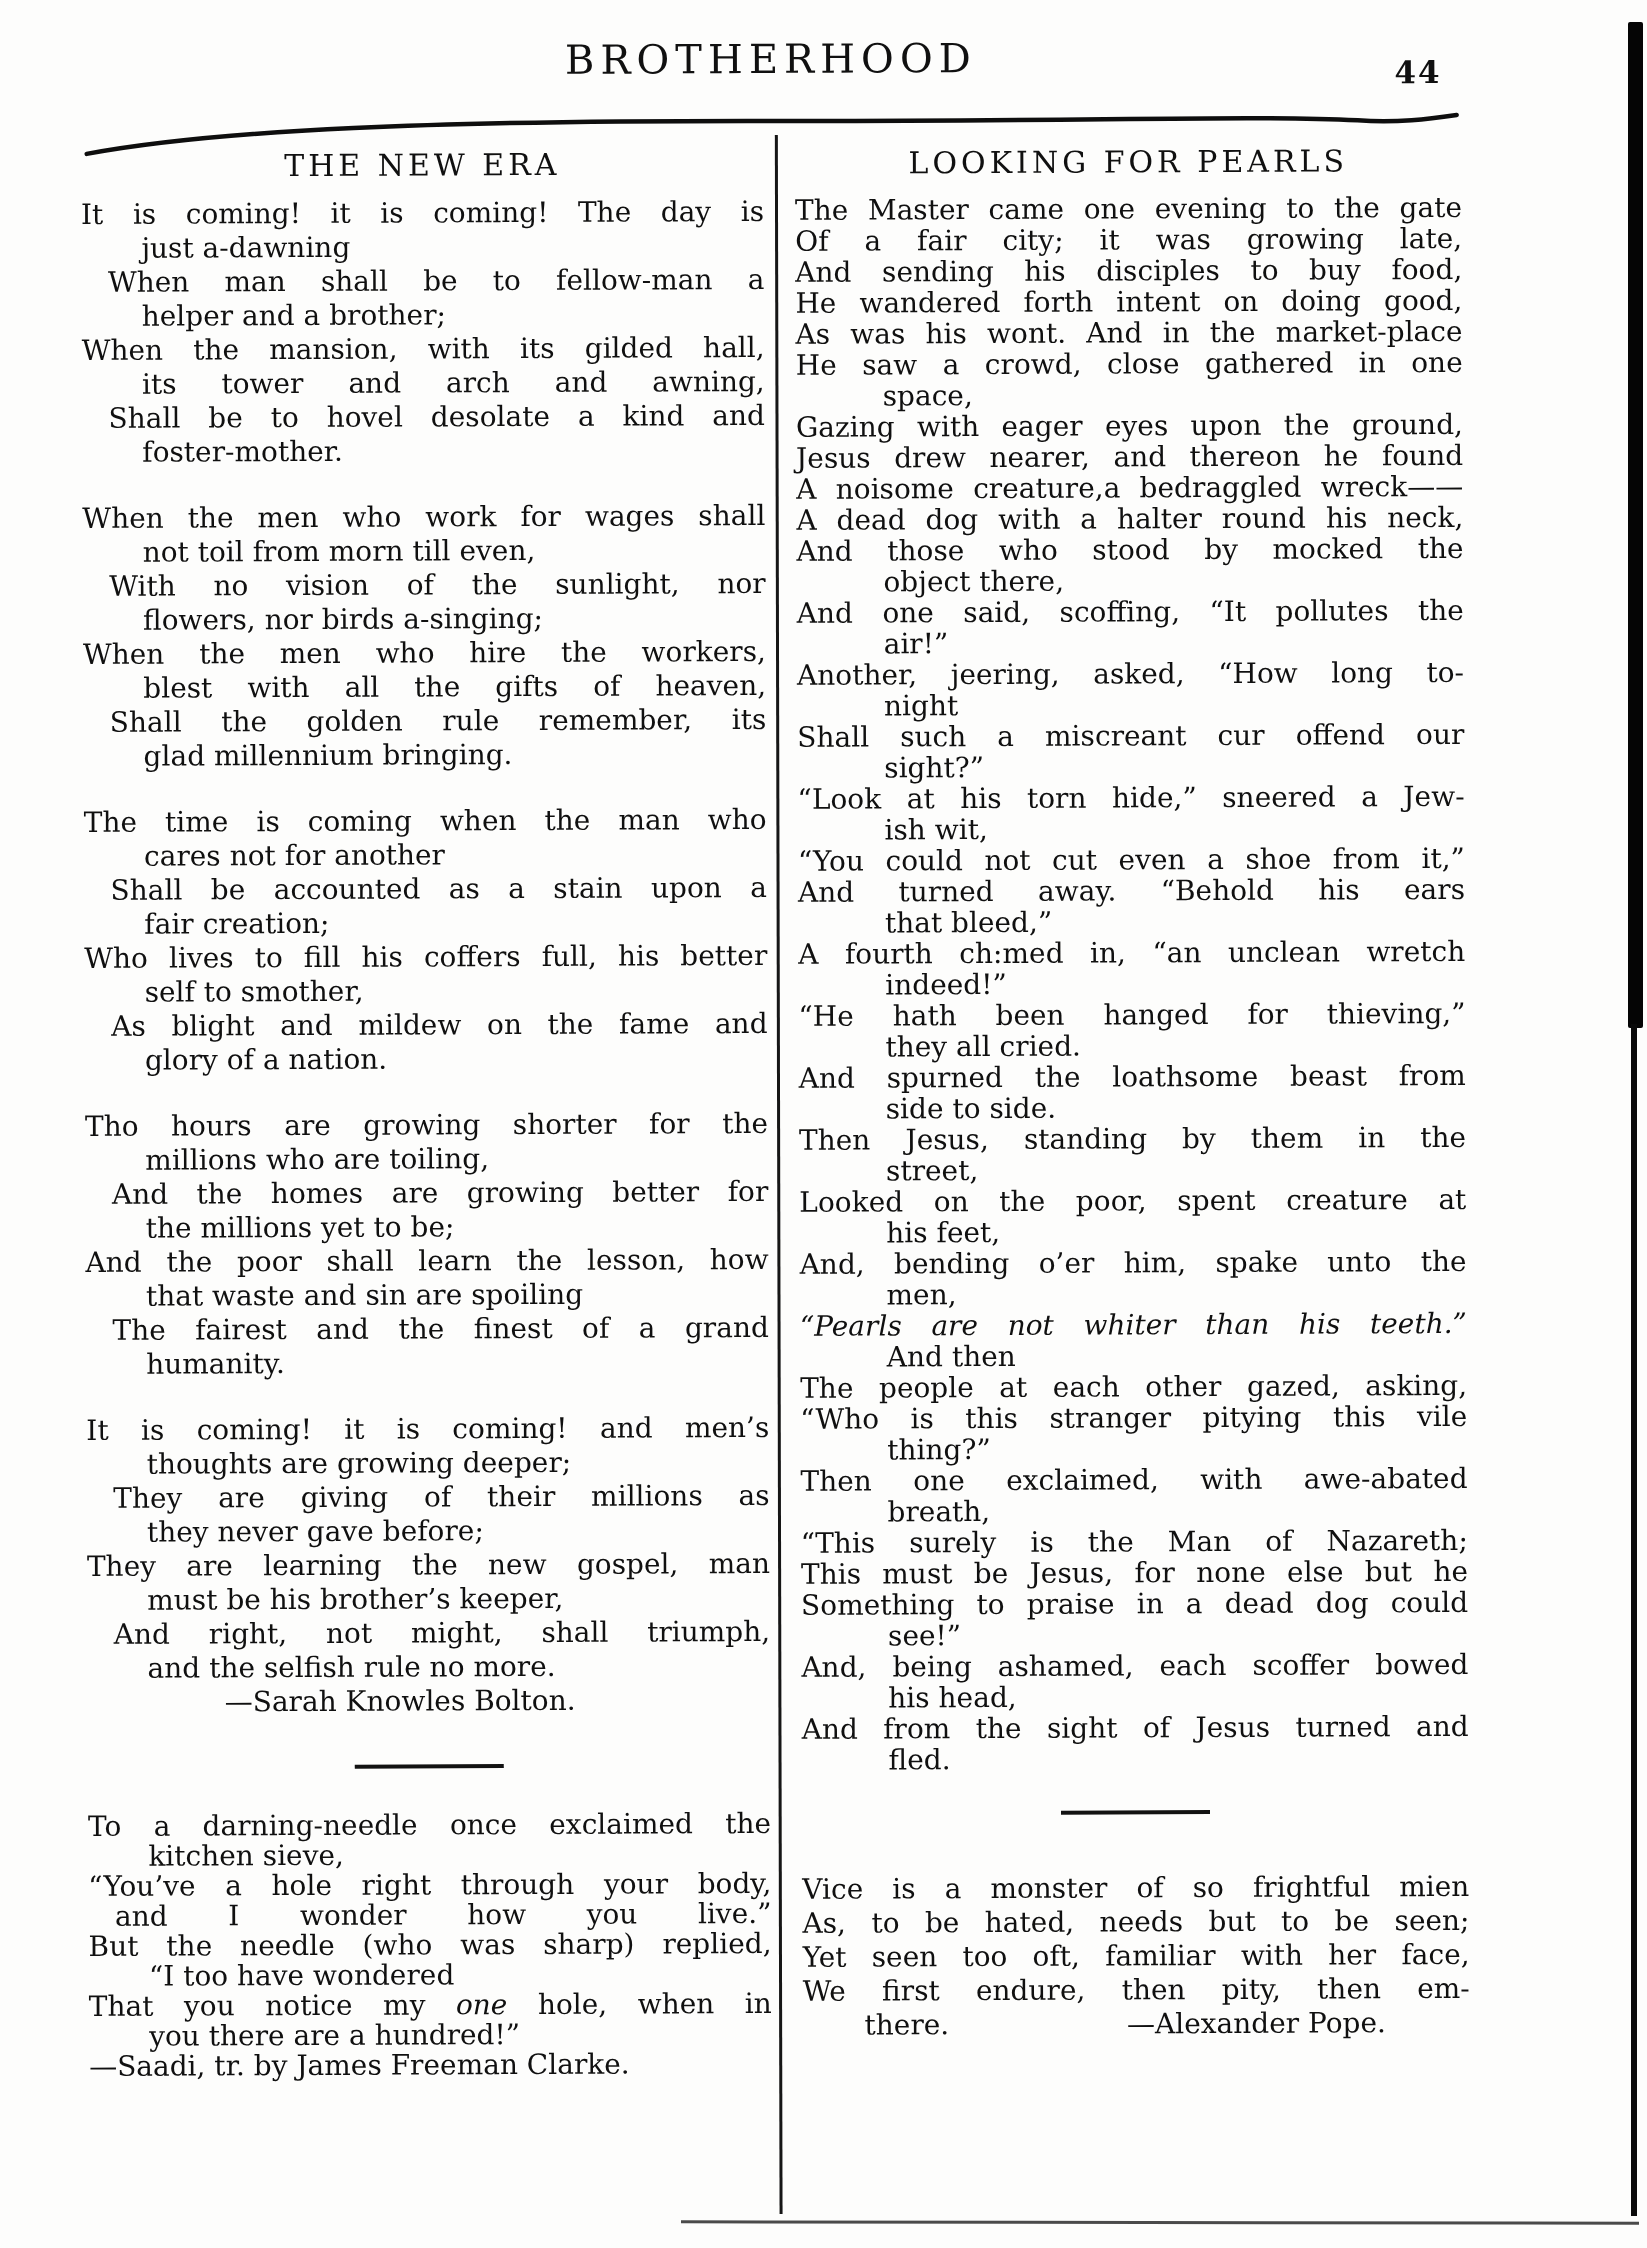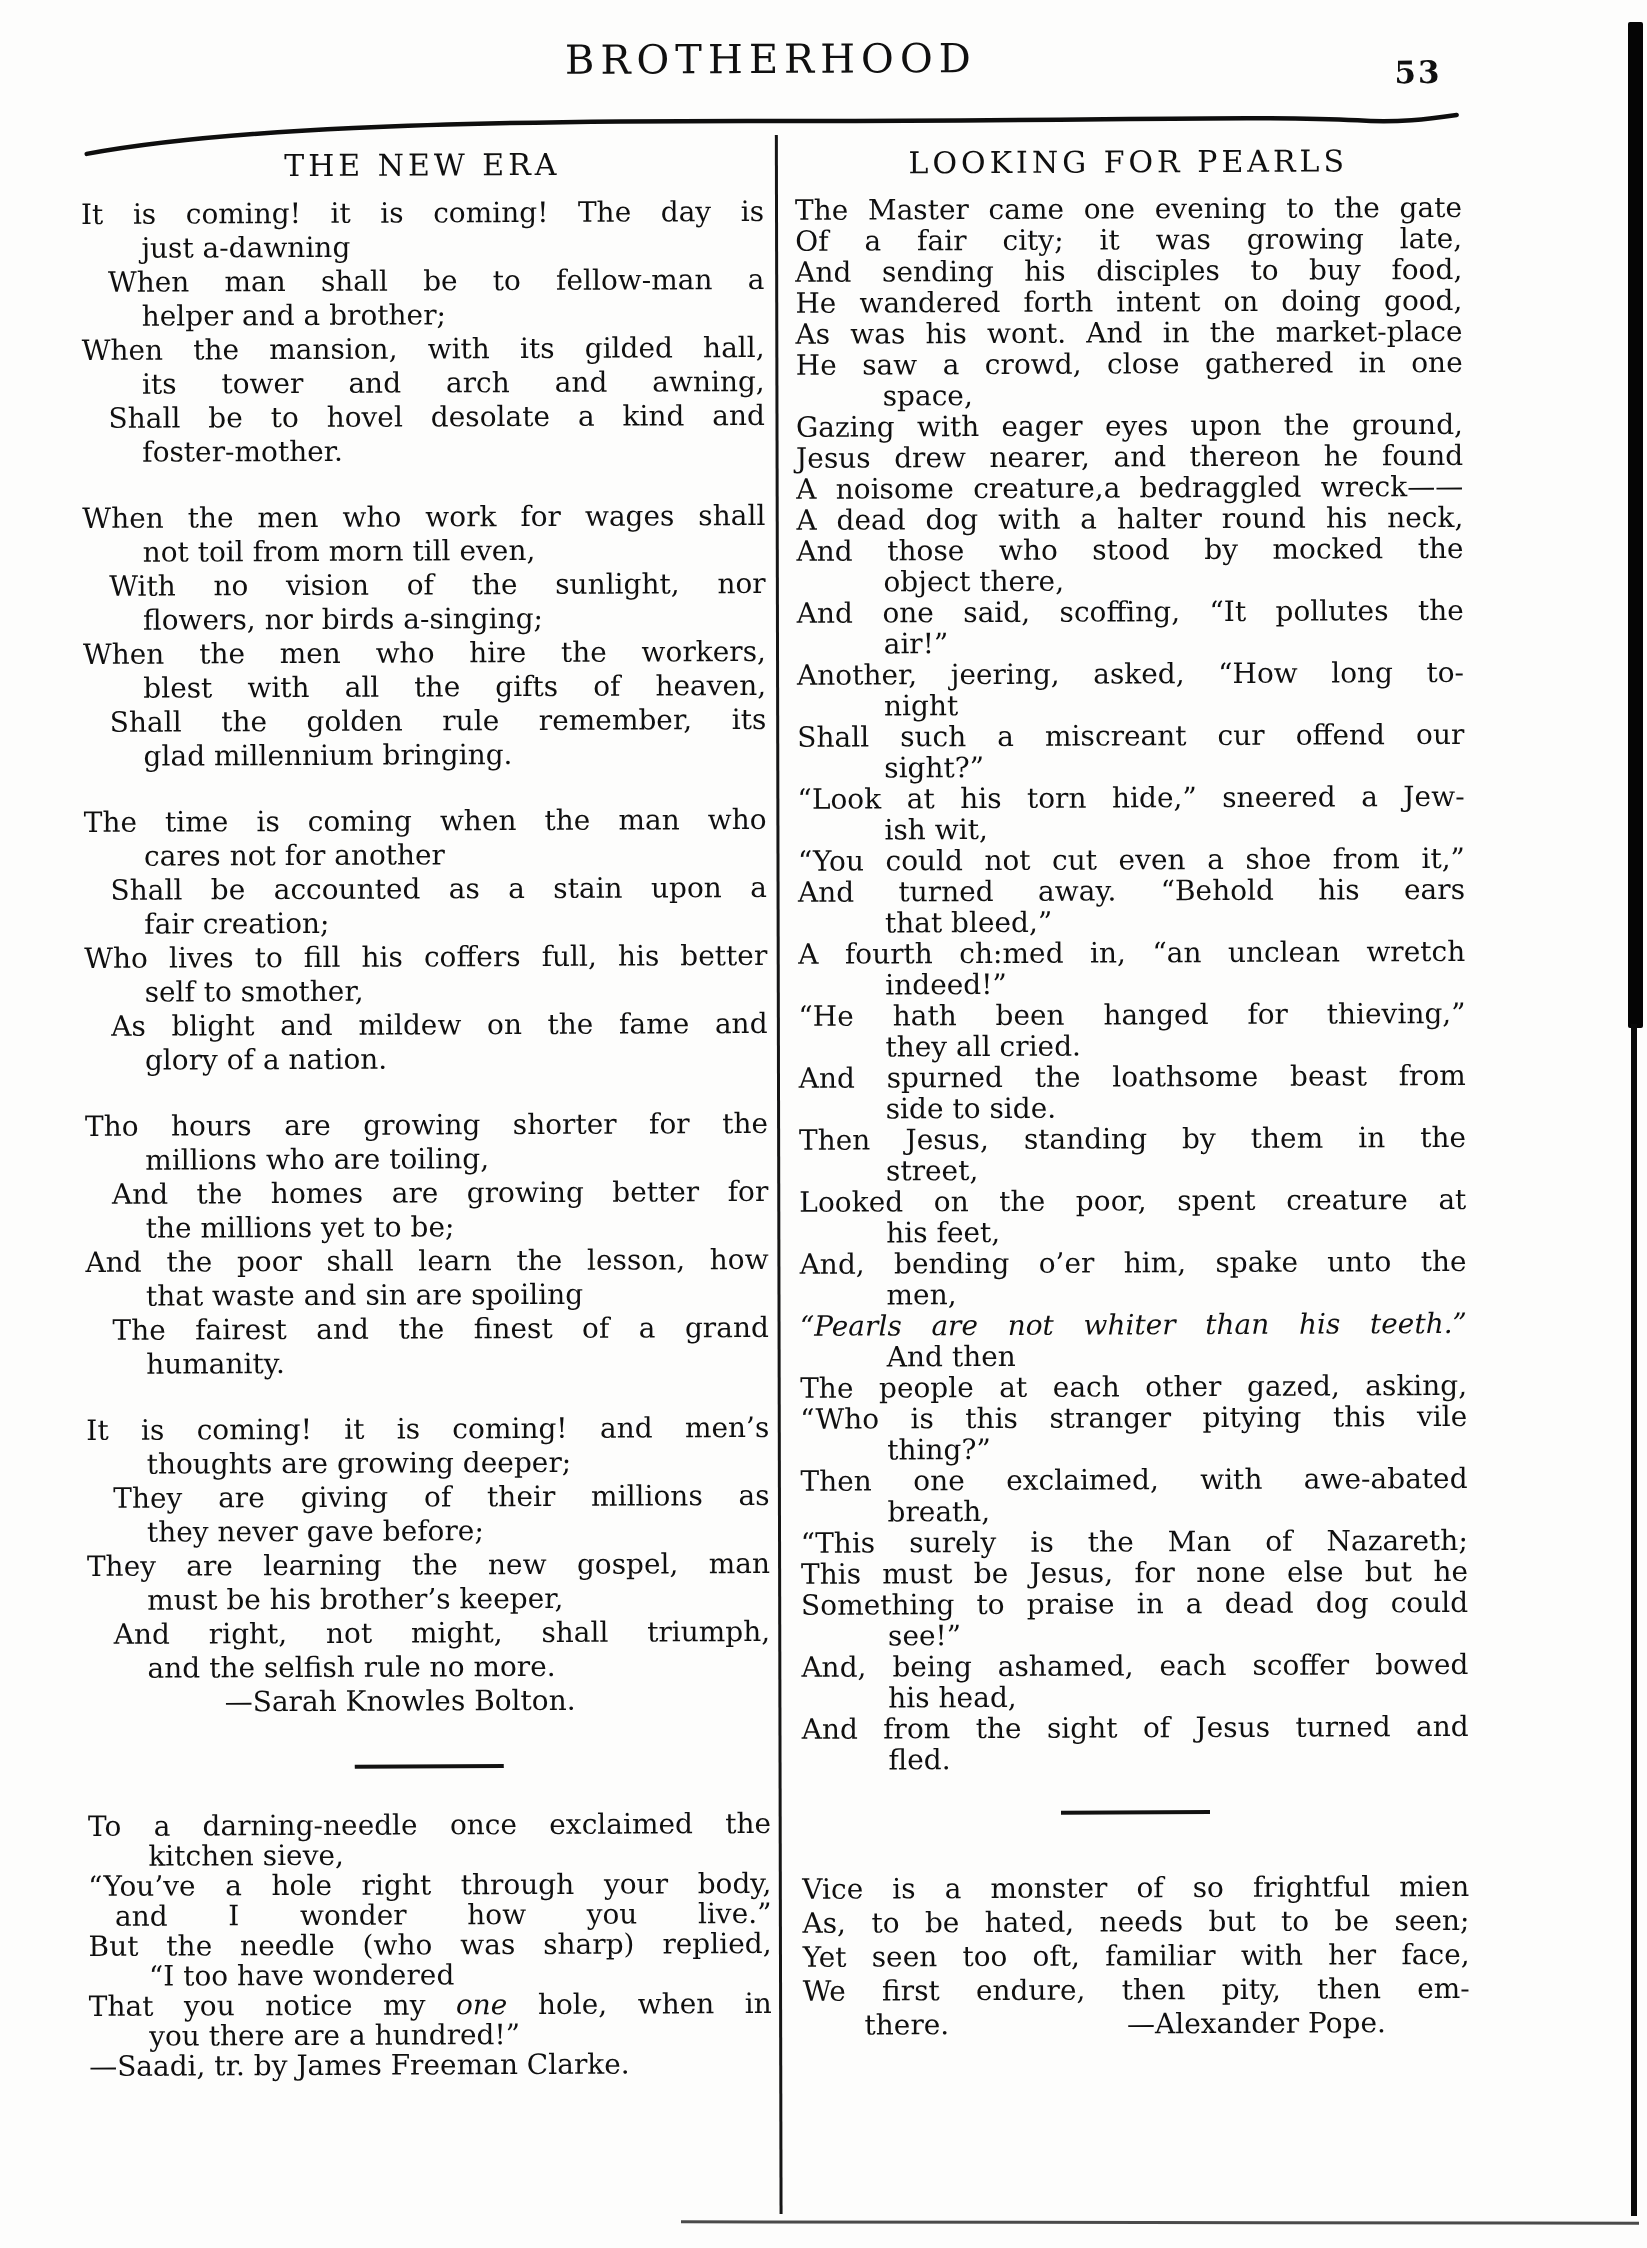--- a/index.html
+++ b/index.html
@@ -76,21 +76,21 @@
 </style>
 </head>
 <body>
 
 <div class="sheet">
   <div class="page-rot">
 
     <div class="header">
       <span class="title">BROTHERHOOD</span>
     </div>
-    <div class="page-number">53</div>
+    <div class="page-number">44</div>
 
     <svg class="top-rule" viewBox="0 0 1395 44" preserveAspectRatio="none">
       <path d="M 6 40 C 140 16, 360 8, 700 10 C 1020 12, 1180 6, 1290 12 C 1330 15, 1362 11, 1390 7" fill="none" stroke="#0e0e0e" stroke-width="4.5" stroke-linecap="round"></path>
     </svg>
 
     <div class="divider"></div>
 
     <div class="col col-left">
       <div class="poem-title">THE NEW ERA</div>
 

